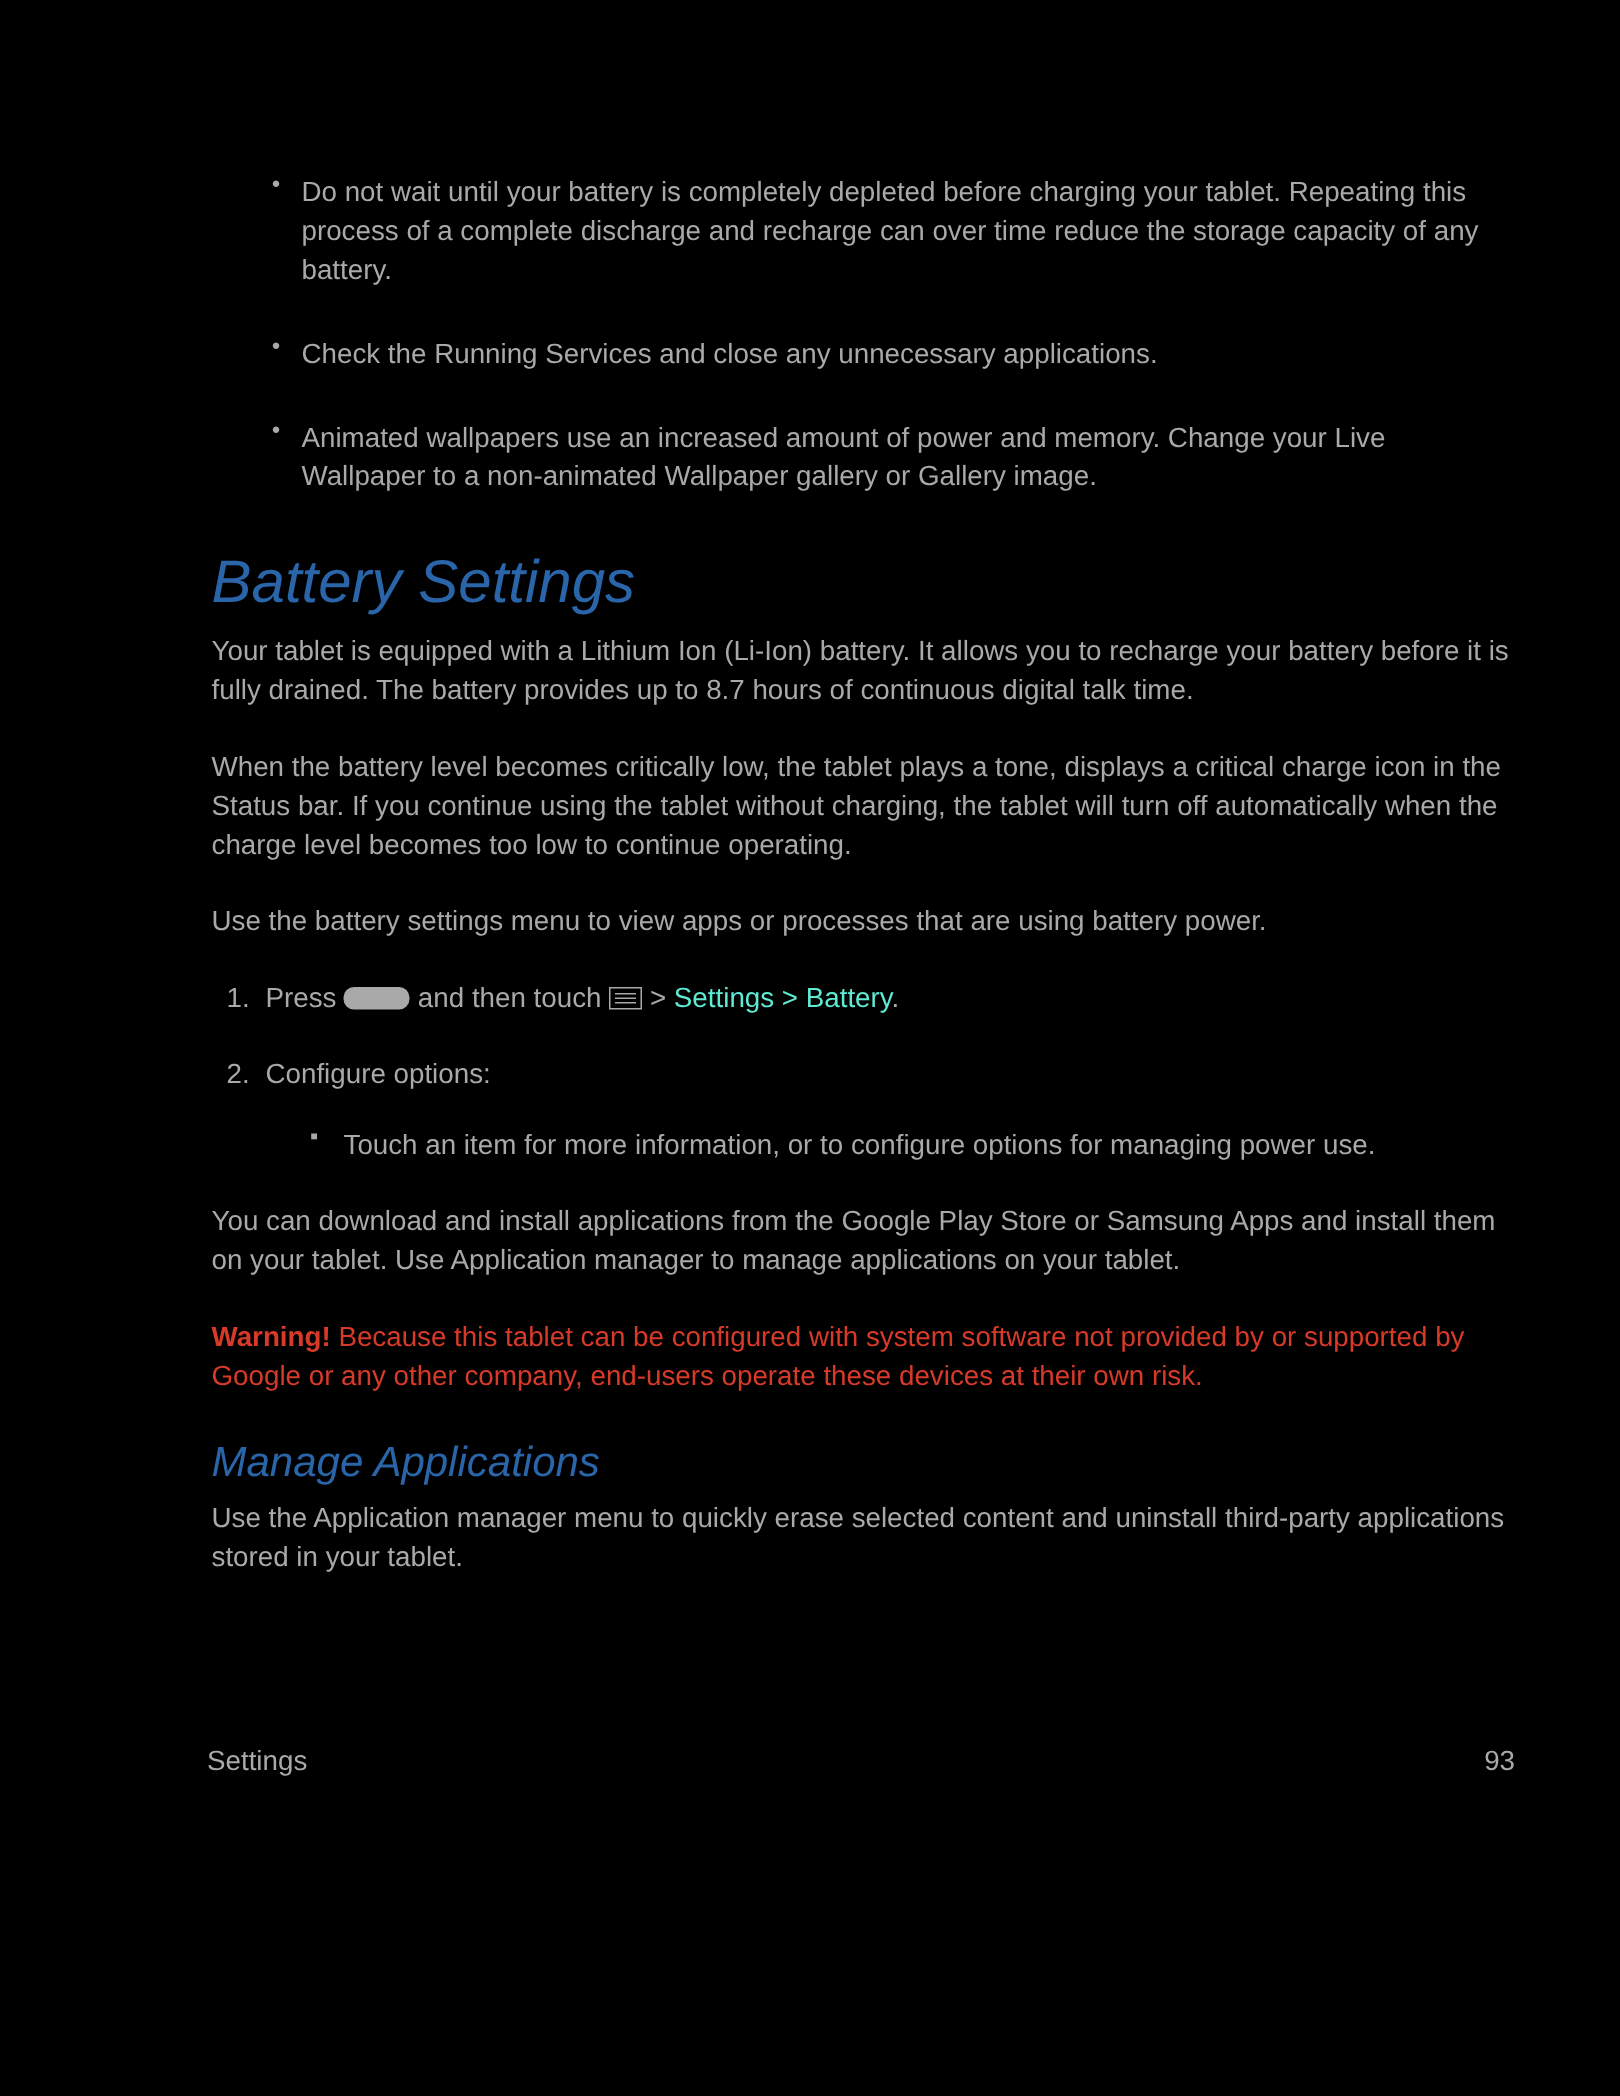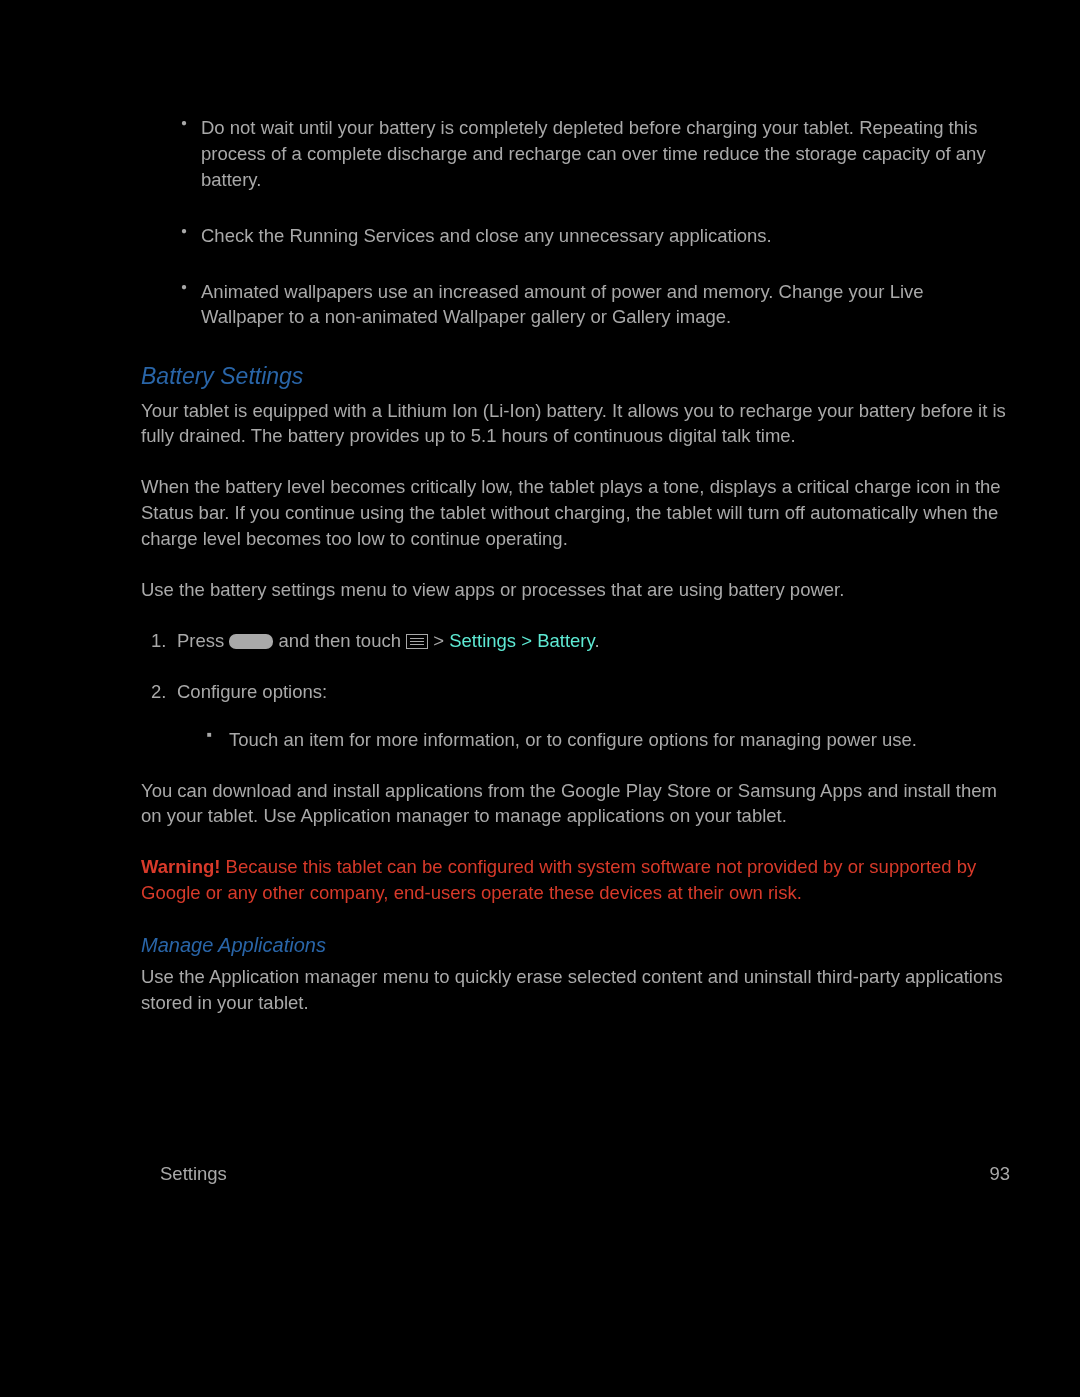--- a/index.html
+++ b/index.html
@@ -36,29 +36,29 @@
     position: absolute;
     left: -20px;
     top: 1px;
     font-size: 10px;
     color: #a9a9a9;
   }
   h2.section {
     font-family: Arial, Helvetica, sans-serif;
     font-style: italic;
     font-weight: normal;
-    font-size: 23px;
+    font-size: 40px;
     color: #2965a8;
     margin: 5px 0 5px 0;
   }
   h3.subsection {
     font-family: Arial, Helvetica, sans-serif;
     font-style: italic;
     font-weight: normal;
-    font-size: 20px;
+    font-size: 28px;
     color: #2965a8;
     margin: 18px 0 5px 0;
   }
   p.body {
     margin: 0 0 25px 0;
   }
   ol.steps {
     list-style: none;
     margin: 0 0 10px 0;
     padding: 0 0 0 36px;
@@ -118,41 +118,41 @@
     height: 1px;
     background: #a9a9a9;
     box-shadow: 0 3px 0 #a9a9a9, 0 6px 0 #a9a9a9;
   }
   .bold { font-weight: normal; color: #5eead4; }
   .warning-label { font-weight: bold; color: #d83a2a; }
   .warning-text { color: #d83a2a; }
   .footer {
     position: absolute;
     bottom: 210px;
-    left: 120px;
+    left: 98px;
     right: 110px;
     display: flex;
     justify-content: space-between;
     color: #a9a9a9;
     font-size: 18.5px;
   }
 </style>
 </head>
 <body>
 
 <div class="page">
 
   <ul class="bullets">
     <li><span>Do not wait until your battery is completely depleted before charging your tablet. Repeating this process of a complete discharge and recharge can over time reduce the storage capacity of any battery.</span></li>
     <li><span>Check the Running Services and close any unnecessary applications.</span></li>
     <li><span>Animated wallpapers use an increased amount of power and memory. Change your Live Wallpaper to a non-animated Wallpaper gallery or Gallery image.</span></li>
   </ul>
 
   <h2 class="section">Battery Settings</h2>
-  <p class="body">Your tablet is equipped with a Lithium Ion (Li-Ion) battery. It allows you to recharge your battery before it is fully drained. The battery provides up to 5.1 hours of continuous digital talk time.</p>
+  <p class="body">Your tablet is equipped with a Lithium Ion (Li-Ion) battery. It allows you to recharge your battery before it is fully drained. The battery provides up to 8.7 hours of continuous digital talk time.</p>
   <p class="body">When the battery level becomes critically low, the tablet plays a tone, displays a critical charge icon in the Status bar. If you continue using the tablet without charging, the tablet will turn off automatically when the charge level becomes too low to continue operating.</p>
   <p class="body">Use the battery settings menu to view apps or processes that are using battery power.</p>
 
   <ol class="steps">
     <li>
       <span>Press </span><span class="icon-home"></span><span> and then touch </span><span class="icon-menu"></span><span> &gt; </span><span class="bold">Settings &gt; Battery</span><span>.</span>
     </li>
     <li>
       <span>Configure options:</span>
       <ul class="sub">

